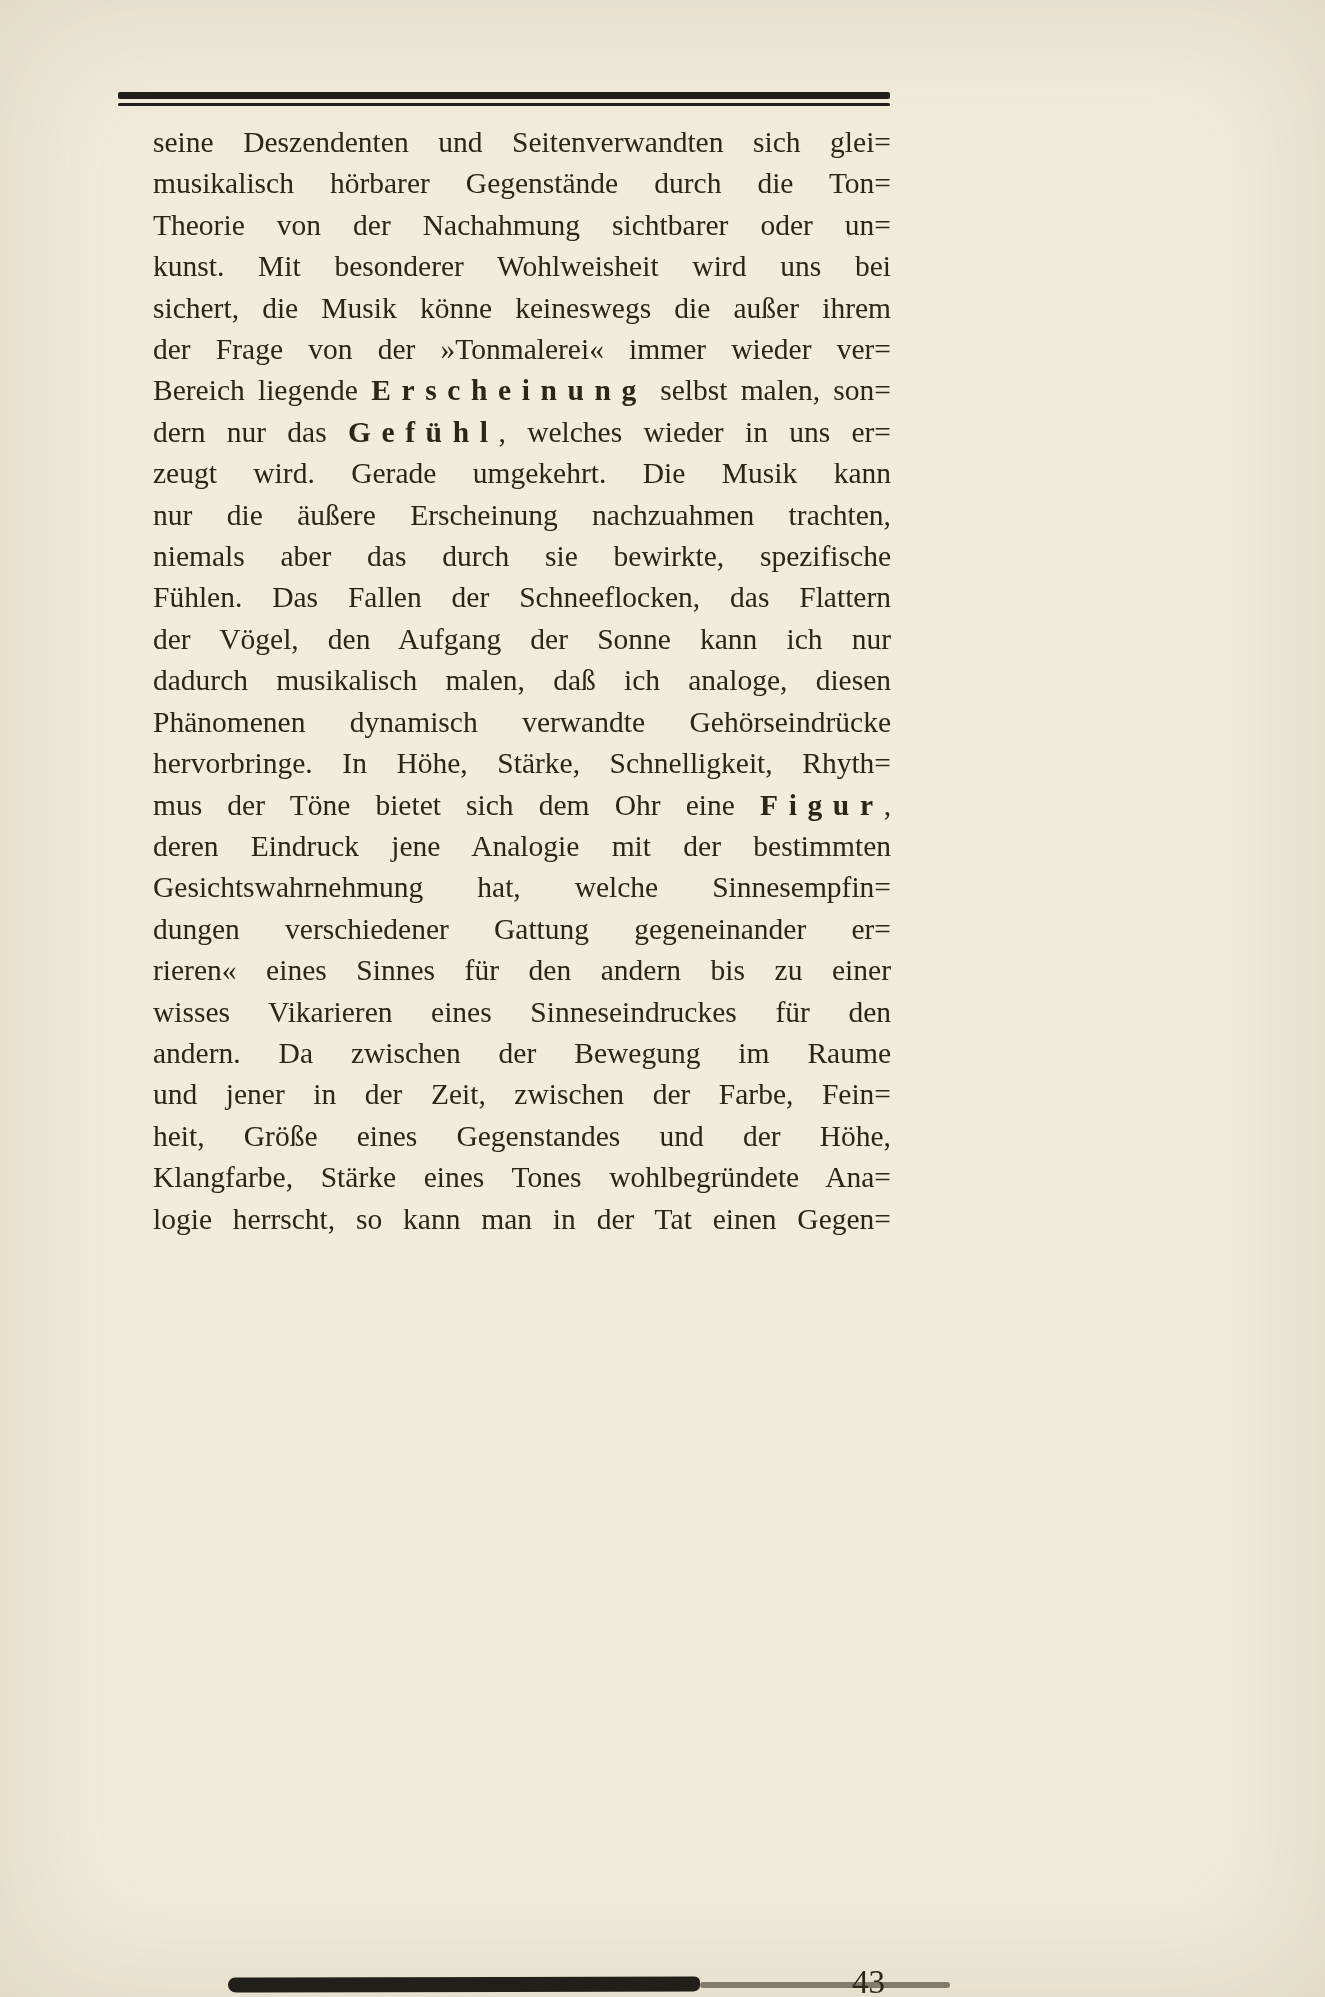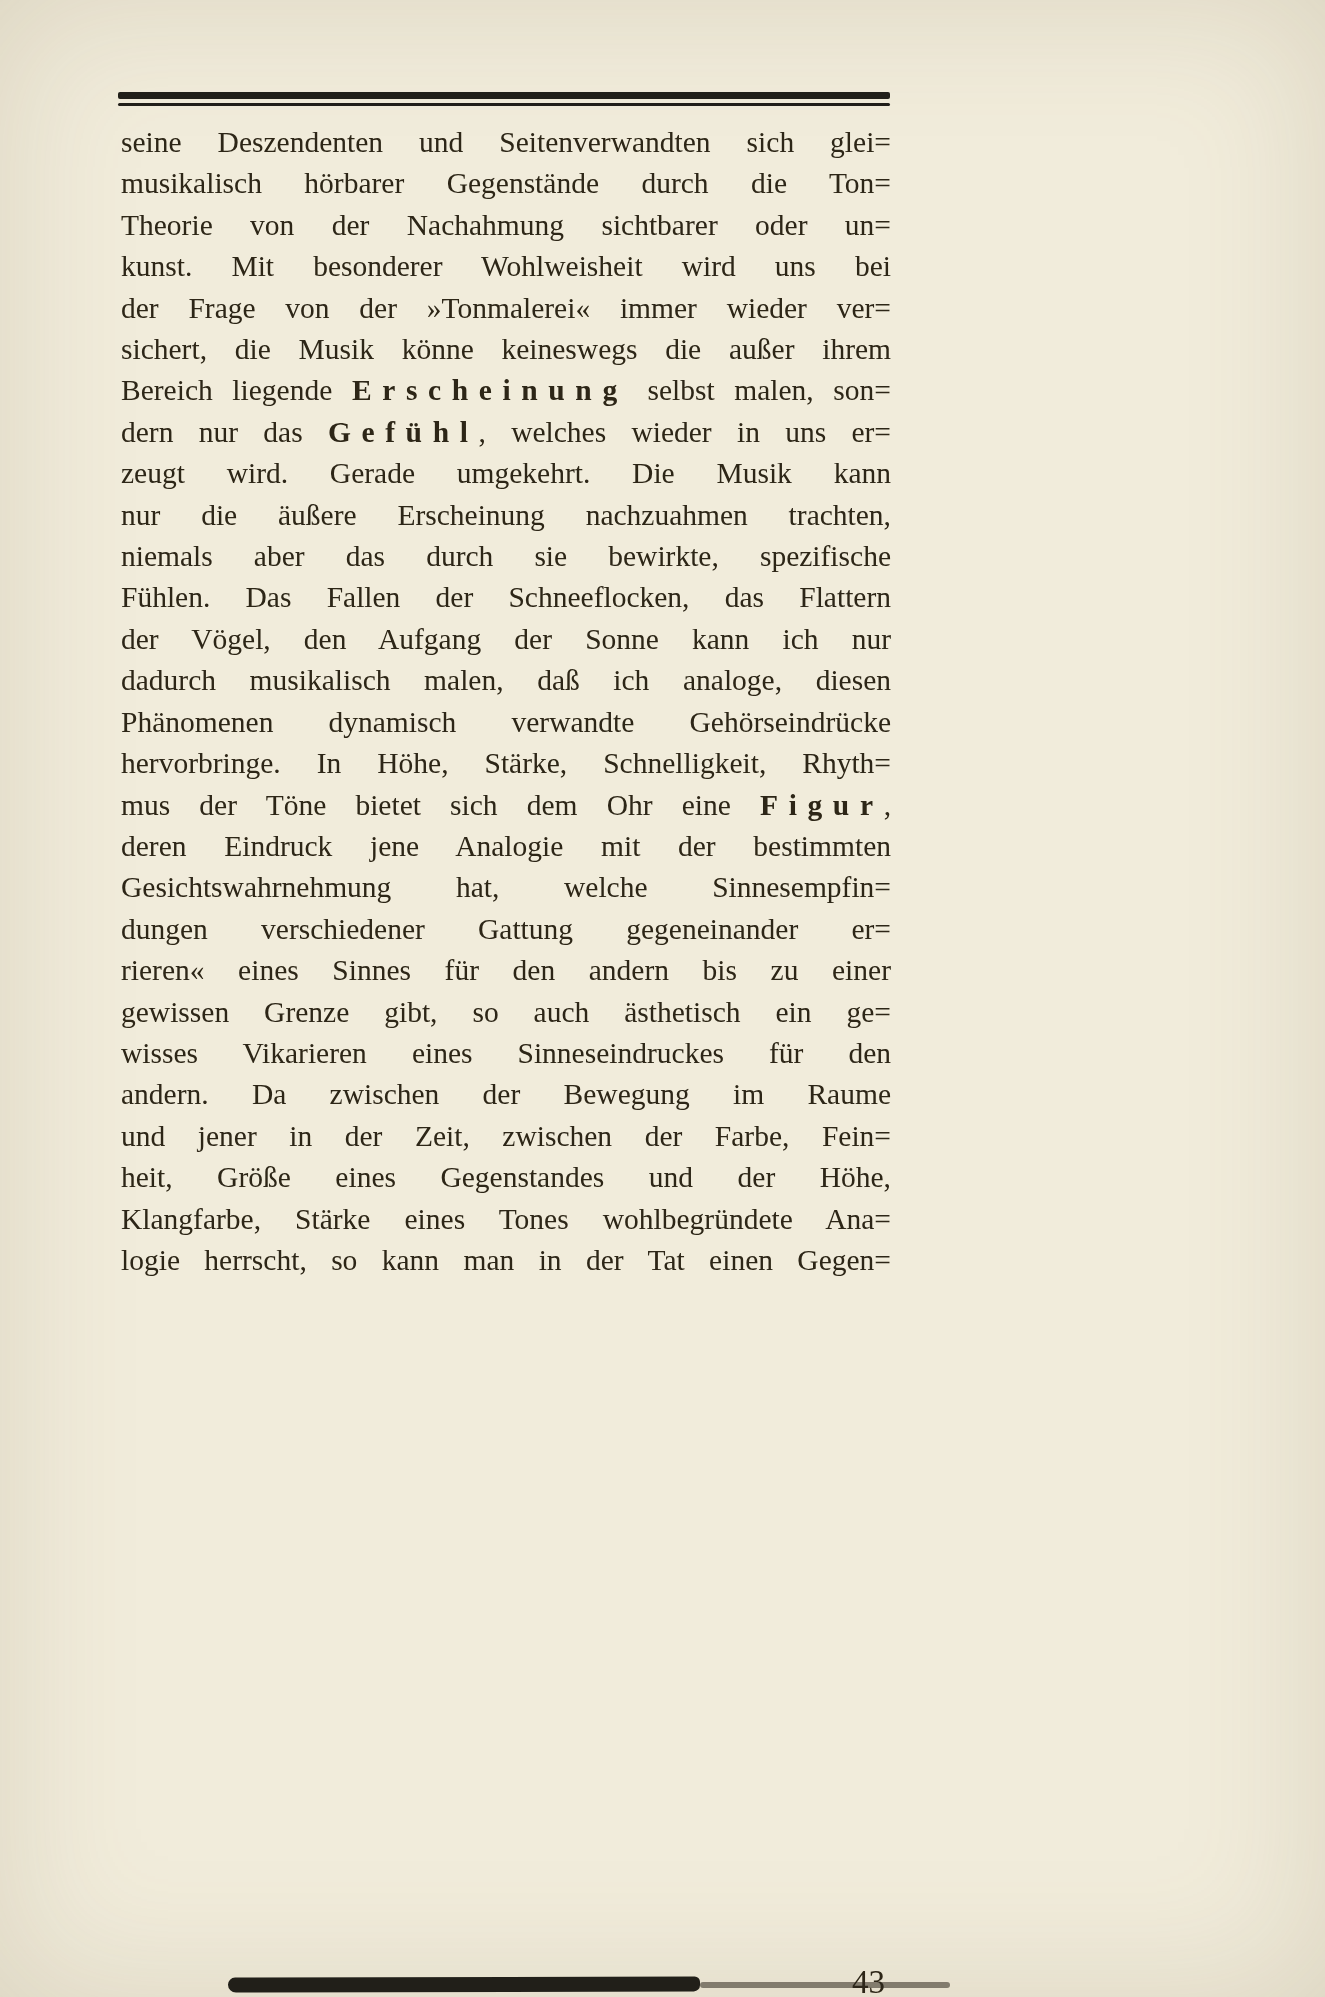--- a/index.html
+++ b/index.html
@@ -27,20 +27,21 @@
   .rule-top .rule-thin{height:3px;background:var(--rule);margin-top:4px;border-radius:2px;}
   .text-block{
     position:absolute;left:121px;top:122px;width:770px;
     color:var(--ink);
     font-size:29.5px;
   }
   .line{
     line-height:41.4px;
     text-align:justify;
     text-align-last:justify;
+    margin-left:32px;
     -moz-text-align-last:justify;
   }
   .spaced{letter-spacing:0.36em;font-weight:bold;}
   .page-number{
     position:absolute;left:852px;top:1964px;
     color:var(--ink);
     font-size:33px;
     font-family:Liberation Serif, serif;
   }
   .scan-artifact-bottom{
@@ -63,38 +64,37 @@
 <div class="rule-top">
   <div class="rule-thick"></div>
   <div class="rule-thin"></div>
 </div>
 
 <div class="text-block" id="lines">
     <div class="line"><span>seine Deszendenten und Seitenverwandten sich glei=</span></div>
     <div class="line"><span>musikalisch hörbarer Gegenstände durch die Ton=</span></div>
     <div class="line"><span>Theorie von der Nachahmung sichtbarer oder un=</span></div>
     <div class="line"><span>kunst. Mit besonderer Wohlweisheit wird uns bei</span></div>
+    <div class="line"><span>sichert, die Musik könne keineswegs die außer ihrem</span></div>
     <div class="line"><span>der Frage von der »Tonmalerei« immer wieder ver=</span></div>
-    <div class="line"><span>sichert, die Musik könne keineswegs die außer ihrem</span></div>
     <div class="line"><span>Bereich liegende </span><span class="spaced">Erscheinung</span><span> selbst malen, son=</span></div>
     <div class="line"><span>dern nur das </span><span class="spaced">Gefühl</span><span>, welches wieder in uns er=</span></div>
     <div class="line"><span>zeugt wird. Gerade umgekehrt. Die Musik kann</span></div>
     <div class="line"><span>nur die äußere Erscheinung nachzuahmen trachten,</span></div>
     <div class="line"><span>niemals aber das durch sie bewirkte, spezifische</span></div>
     <div class="line"><span>Fühlen. Das Fallen der Schneeflocken, das Flattern</span></div>
     <div class="line"><span>der Vögel, den Aufgang der Sonne kann ich nur</span></div>
     <div class="line"><span>dadurch musikalisch malen, daß ich analoge, diesen</span></div>
     <div class="line"><span>Phänomenen dynamisch verwandte Gehörseindrücke</span></div>
     <div class="line"><span>hervorbringe. In Höhe, Stärke, Schnelligkeit, Rhyth=</span></div>
     <div class="line"><span>mus der Töne bietet sich dem Ohr eine </span><span class="spaced">Figur</span><span>,</span></div>
     <div class="line"><span>deren Eindruck jene Analogie mit der bestimmten</span></div>
     <div class="line"><span>Gesichtswahrnehmung hat, welche Sinnesempfin=</span></div>
     <div class="line"><span>dungen verschiedener Gattung gegeneinander er=</span></div>
     <div class="line"><span>rieren« eines Sinnes für den andern bis zu einer</span></div>
-    <div class="line"><span>gewissen Grenze gibt, so auch ästhetisch ein ge=</span></div>
     <div class="line"><span>wisses Vikarieren eines Sinneseindruckes für den</span></div>
     <div class="line"><span>andern. Da zwischen der Bewegung im Raume</span></div>
     <div class="line"><span>und jener in der Zeit, zwischen der Farbe, Fein=</span></div>
     <div class="line"><span>heit, Größe eines Gegenstandes und der Höhe,</span></div>
     <div class="line"><span>Klangfarbe, Stärke eines Tones wohlbegründete Ana=</span></div>
     <div class="line"><span>logie herrscht, so kann man in der Tat einen Gegen=</span></div>
   </div>
 
 <div class="page-number">43</div>
 

